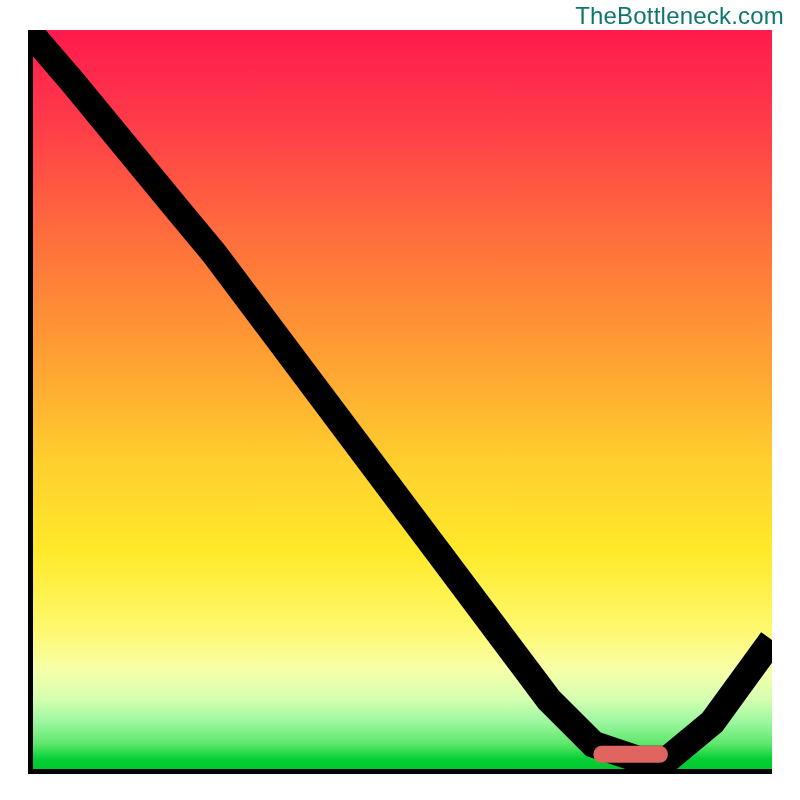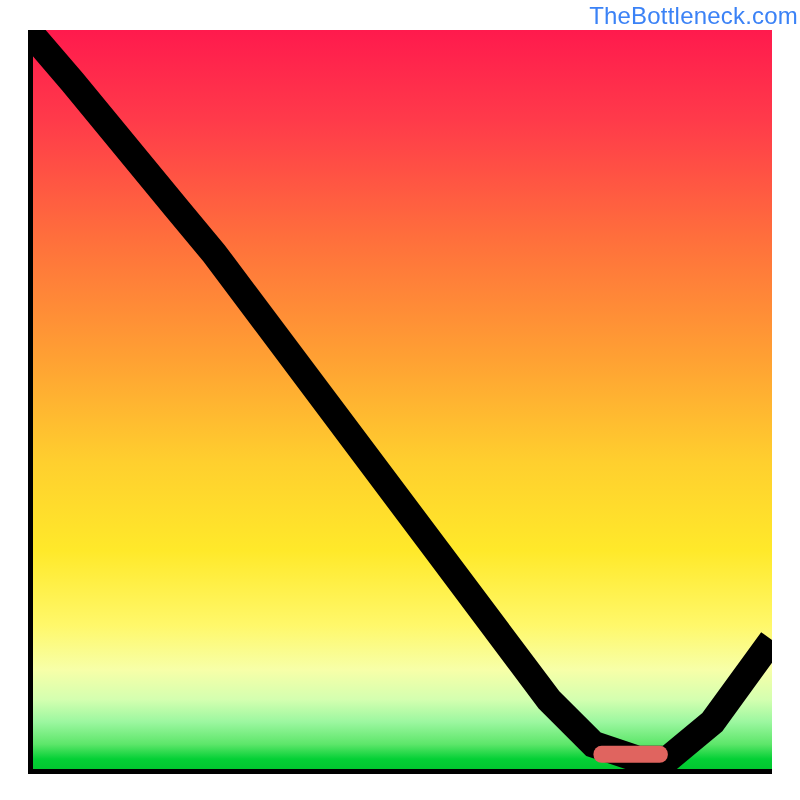--- a/index.html
+++ b/index.html
@@ -12,22 +12,22 @@
     overflow: hidden;
   }
   .wrap {
     position: relative;
     width: 800px;
     height: 800px;
   }
   .watermark {
     position: absolute;
     top: 2px;
-    right: 2px;
-    color: #3b82f6;
+    right: 16px;
+    color: #0f766e;
     font-size: 24px;
     font-weight: 500;
     letter-spacing: 0.2px;
     user-select: none;
   }
   .plot {
     position: absolute;
     left: 28px;
     top: 30px;
     width: 744px;

